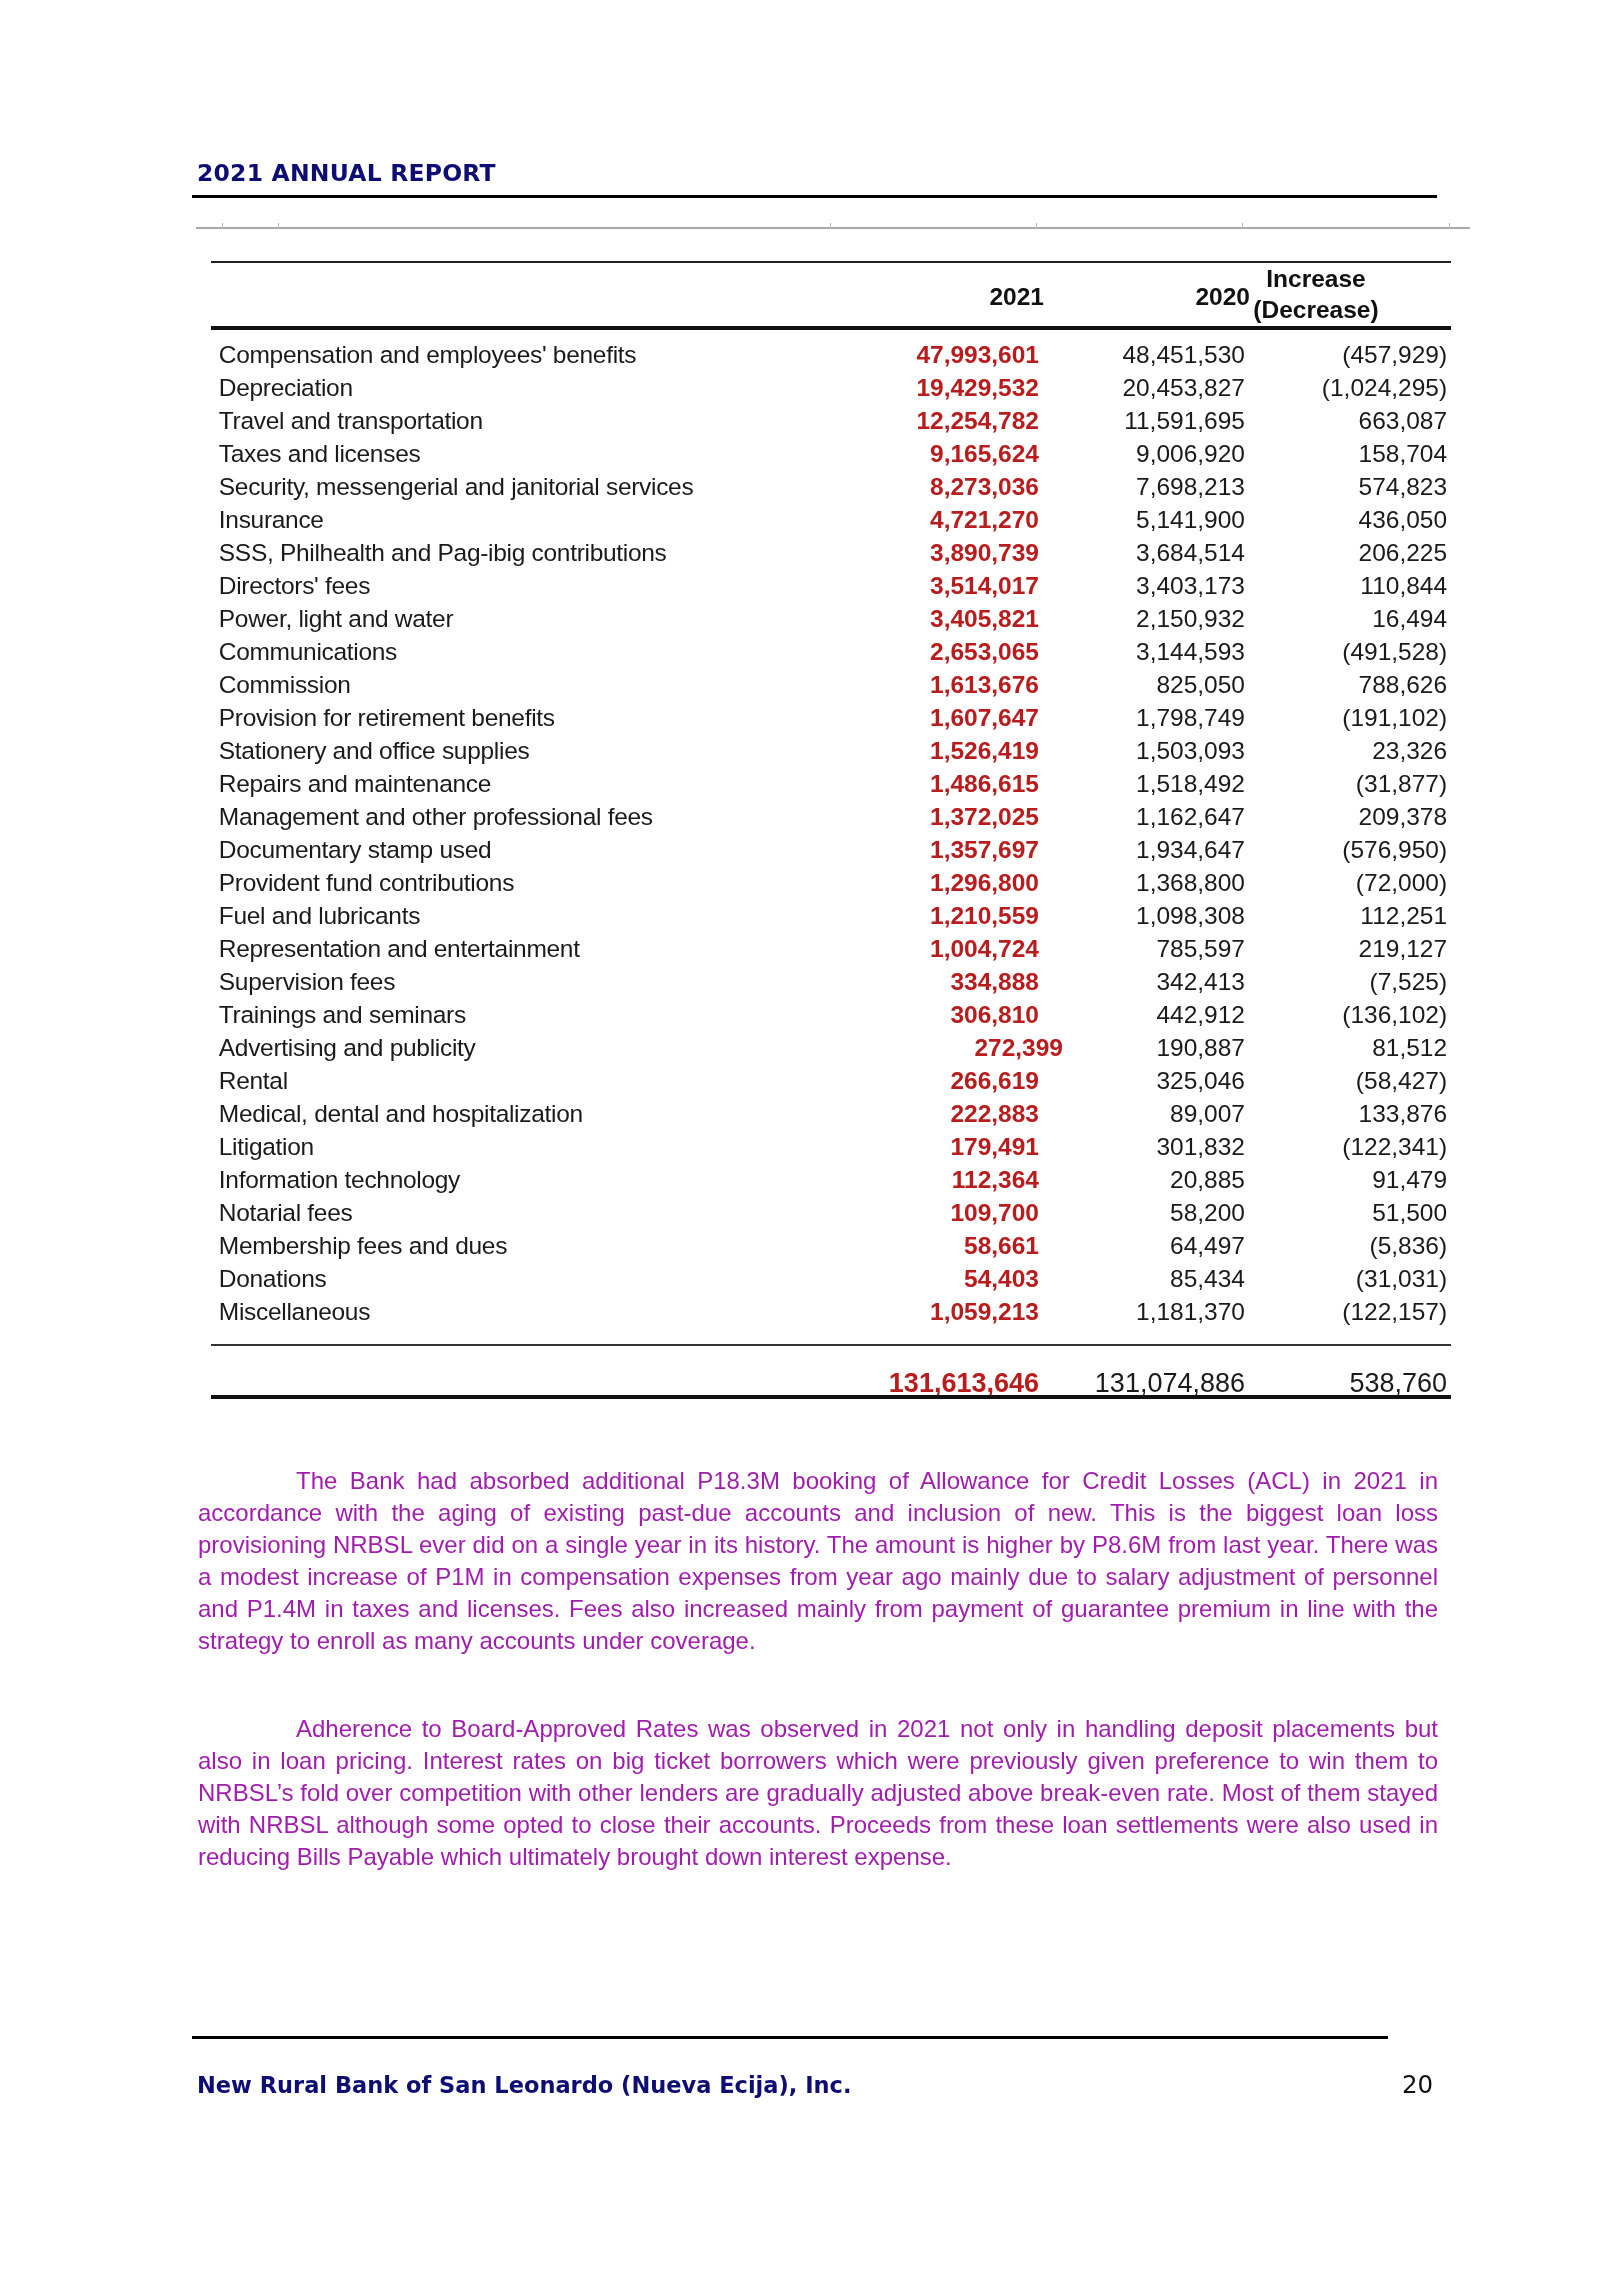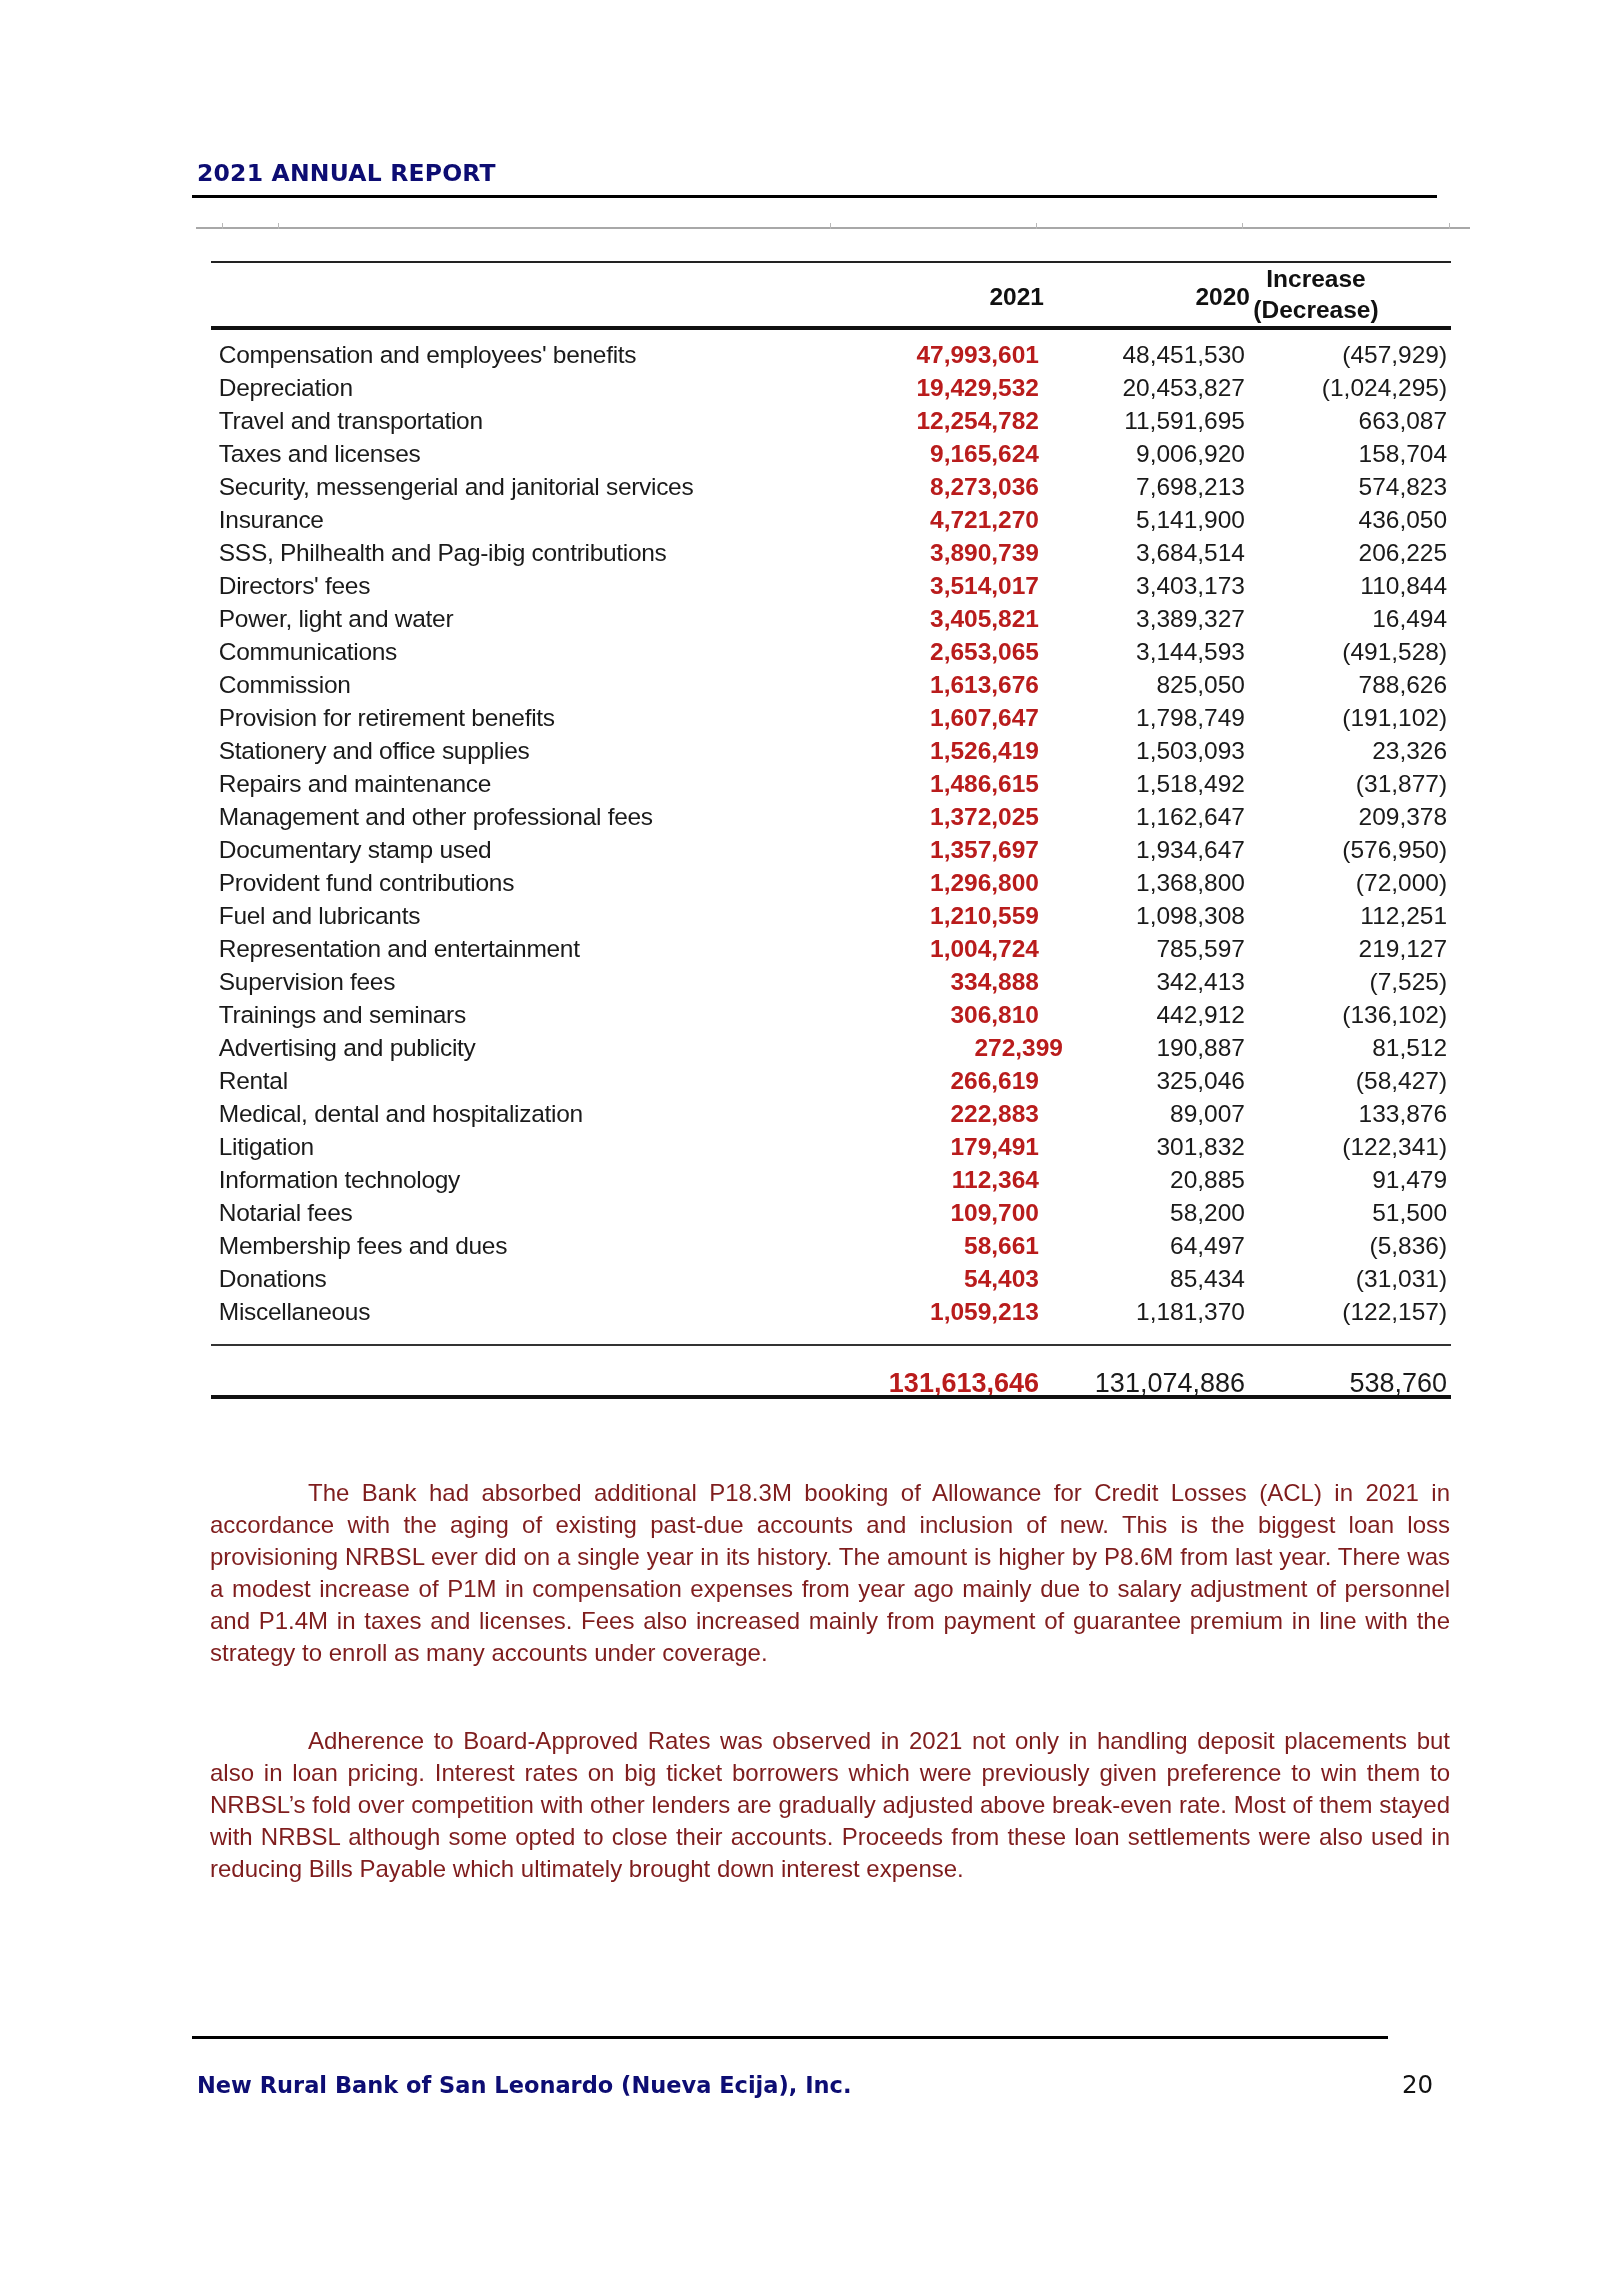--- a/index.html
+++ b/index.html
@@ -27,21 +27,21 @@
   .total-row { position:absolute; left:0; top:1106px; width:1240px; height:32px; font-family:"Liberation Sans", sans-serif; font-size:27px; line-height:32px; color:#1a1a1a; }
   .rule-bottom { position:absolute; left:0; top:1134px; width:1240px; height:3.9px; background:#111; }
 
   .cell-2021 { position:absolute; right:209px; top:0; width:196px; text-align:right; font-weight:bold; color:#b91c1c; }
   .cell-2020 { position:absolute; right:209px; top:0; width:196px; text-align:right; }
   .cell-inc { position:absolute; right:3.9px; top:0; width:196px; text-align:right; }
 
   .para {
     position:absolute; left:197px; width:1240px;
     font-family:"Liberation Sans", sans-serif; font-size:24px; line-height:32px;
-    color:#7f1d1d; text-align:justify; text-indent:98px; margin:13px;
+    color:#a21caf; text-align:justify; text-indent:98px; margin:1px;
   }
   .footer-rule { position:absolute; left:192px; top:2036px; width:1196px; height:2.9px; background:#000; }
   .footer-left {
     position:absolute; left:197px; top:2072px;
     font-family:"DejaVu Sans", sans-serif; font-weight:bold; font-size:22.5px; color:#0d0d73;
   }
   .footer-page {
     position:absolute; left:1402px; top:2070px;
     font-family:"DejaVu Sans", sans-serif; font-size:24.5px; color:#111;
   }
@@ -117,21 +117,21 @@
   </div>
         <div class="row">
     <span class="label">Directors' fees</span>
     <span class="cell-2021" style="right:412px;">3,514,017</span>
     <span class="cell-2020" style="right:206px;">3,403,173</span>
     <span class="cell-inc">110,844</span>
   </div>
         <div class="row">
     <span class="label">Power, light and water</span>
     <span class="cell-2021" style="right:412px;">3,405,821</span>
-    <span class="cell-2020" style="right:206px;">3,389,327</span>
+    <span class="cell-2020" style="right:206px;">2,150,932</span>
     <span class="cell-inc">16,494</span>
   </div>
         <div class="row">
     <span class="label">Communications</span>
     <span class="cell-2021" style="right:412px;">2,653,065</span>
     <span class="cell-2020" style="right:206px;">3,144,593</span>
     <span class="cell-inc">(491,528)</span>
   </div>
         <div class="row">
     <span class="label">Commission</span>

